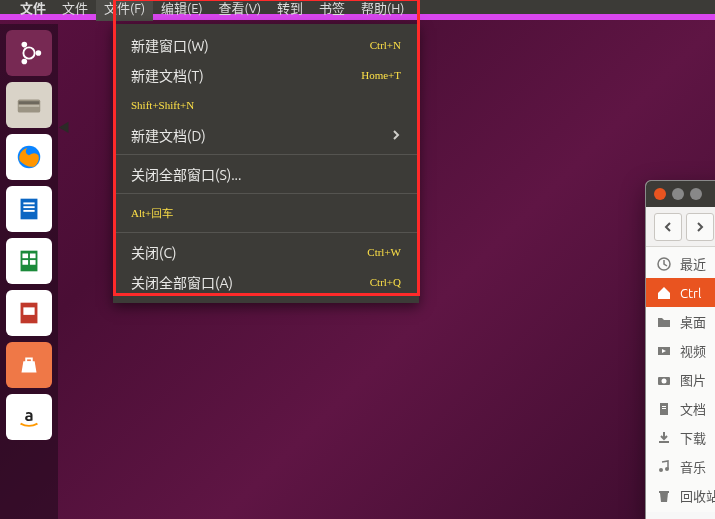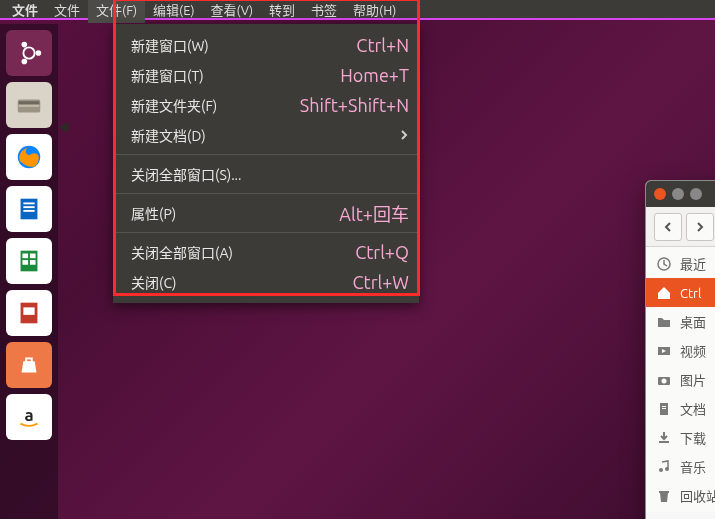--- a/index.html
+++ b/index.html
@@ -9,23 +9,23 @@
     font-size: 13px;
     background: linear-gradient(135deg, #5a1040 0%, #4a0e35 30%, #5f1544 60%, #3d0c2e 100%);
     overflow: hidden;
     position: relative;
   }
   .menubar {
     height: 20px;
     background: #3c3b37;
     display: flex;
     align-items: center;
-    padding: 0 4px;
+    padding: 0 12px;
     color: #dcdcdc;
-    border-bottom: 2px solid #d946ef;
+    border-bottom: 6px solid #d946ef;
   }
   .menubar-title { padding: 0 8px; font-weight: bold; }
   .menubar-item {
     padding: 4px 8px;
     cursor: pointer;
   }
   .menubar-item.open {
     background: #4c4b47;
   }
   .launcher {
@@ -55,26 +55,26 @@
     background: #3c3b37;
     color: #e8e8e6;
     padding: 6px 0;
     box-shadow: 0 4px 12px rgba(0,0,0,0.5);
     font-size: 14px;
   }
   .dropdown-row {
     display: flex;
     align-items: center;
     justify-content: flex-start;
-    padding: 6px 10px 6px 18px;
+    padding: 6px 18px 6px 18px;
     height: 30px;
     cursor: pointer;
   }
   .dropdown-row .label { flex: 1; }
-  .dropdown-row .accel { color: #f9a8d4; font-size: 18px; }
+  .dropdown-row .accel { color: #fde047; font-size: 11px; font-family: Liberation Serif, serif; }
   .dropdown-row .chev { color: #cfcec9; }
   .dropdown-sep {
     height: 1px;
     margin: 4px 0;
     background: #555450;
   }
   .red-highlight {
     position: absolute;
     border: 3px solid #ff2a2a;
     pointer-events: none;
@@ -213,50 +213,48 @@
 </div>
 
 <div class="resize-arrow">◀</div>
 
 <div class="dropdown" id="dropdown">
     <div class="dropdown-row">
       <span class="label">新建窗口(W)</span>
       <span class="accel">Ctrl+N</span>
     </div>
     <div class="dropdown-row">
-      <span class="label">新建窗口(T)</span>
+      <span class="label">新建文档(T)</span>
       <span class="accel">Home+T</span>
     </div>
     <div class="dropdown-row">
-      <span class="label">新建文件夹(F)</span>
       <span class="accel">Shift+Shift+N</span>
     </div>
     <div class="dropdown-row">
       <span class="label">新建文档(D)</span>
       <span class="chev"><svg width="10" height="10" viewBox="0 0 10 10">
           <path d="M3 1 L7 5 L3 9" stroke="#cfcec9" stroke-width="2" fill="none"></path>
         </svg></span>
     </div>
     <div class="dropdown-sep"></div>
     <div class="dropdown-row">
       <span class="label">关闭全部窗口(S)...</span>
     </div>
     <div class="dropdown-sep"></div>
     <div class="dropdown-row">
-      <span class="label">属性(P)</span>
       <span class="accel">Alt+回车</span>
     </div>
     <div class="dropdown-sep"></div>
+    <div class="dropdown-row">
+      <span class="label">关闭(C)</span>
+      <span class="accel">Ctrl+W</span>
+    </div>
     <div class="dropdown-row">
       <span class="label">关闭全部窗口(A)</span>
       <span class="accel">Ctrl+Q</span>
-    </div>
-    <div class="dropdown-row">
-      <span class="label">关闭(C)</span>
-      <span class="accel">Ctrl+W</span>
     </div>
   </div>
 
 <div class="red-highlight" style="left:113px; top:-2px; width:307px; height:298px;"></div>
 
 <div class="fm-window">
   <div class="fm-titlebar">
     <div class="tb-btn tb-close"></div>
     <div class="tb-btn tb-min"></div>
     <div class="tb-btn tb-max"></div>

